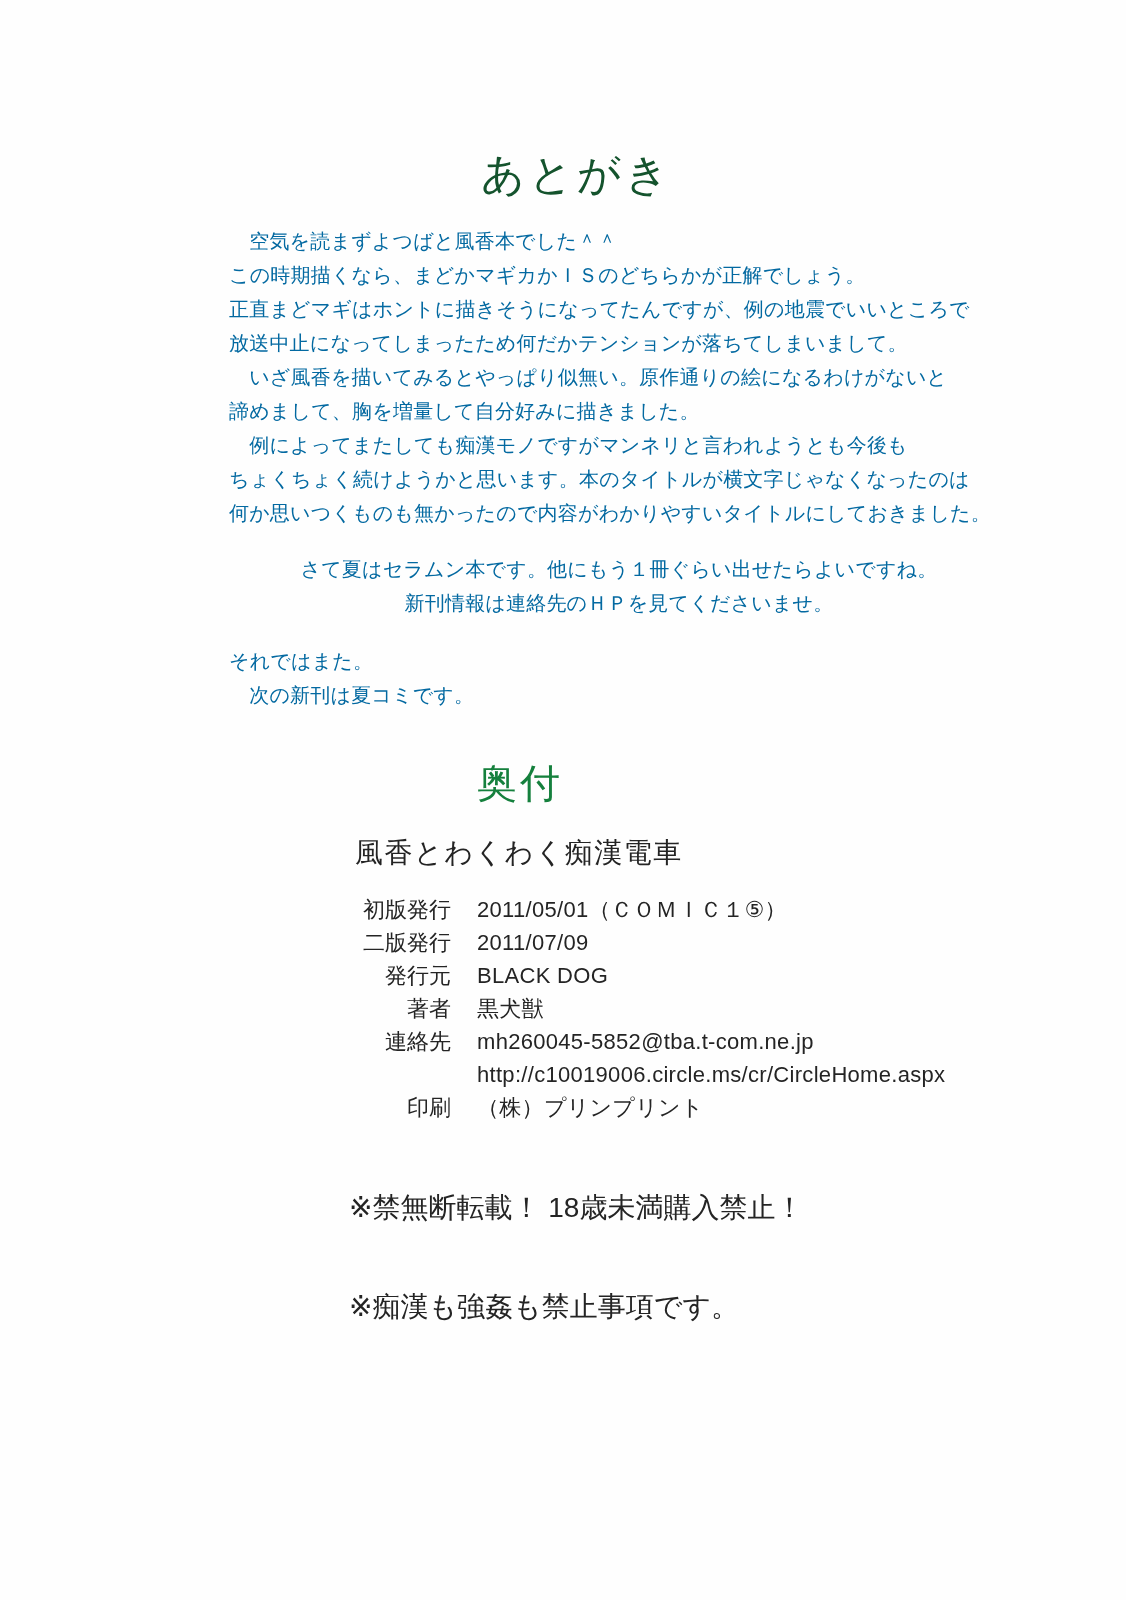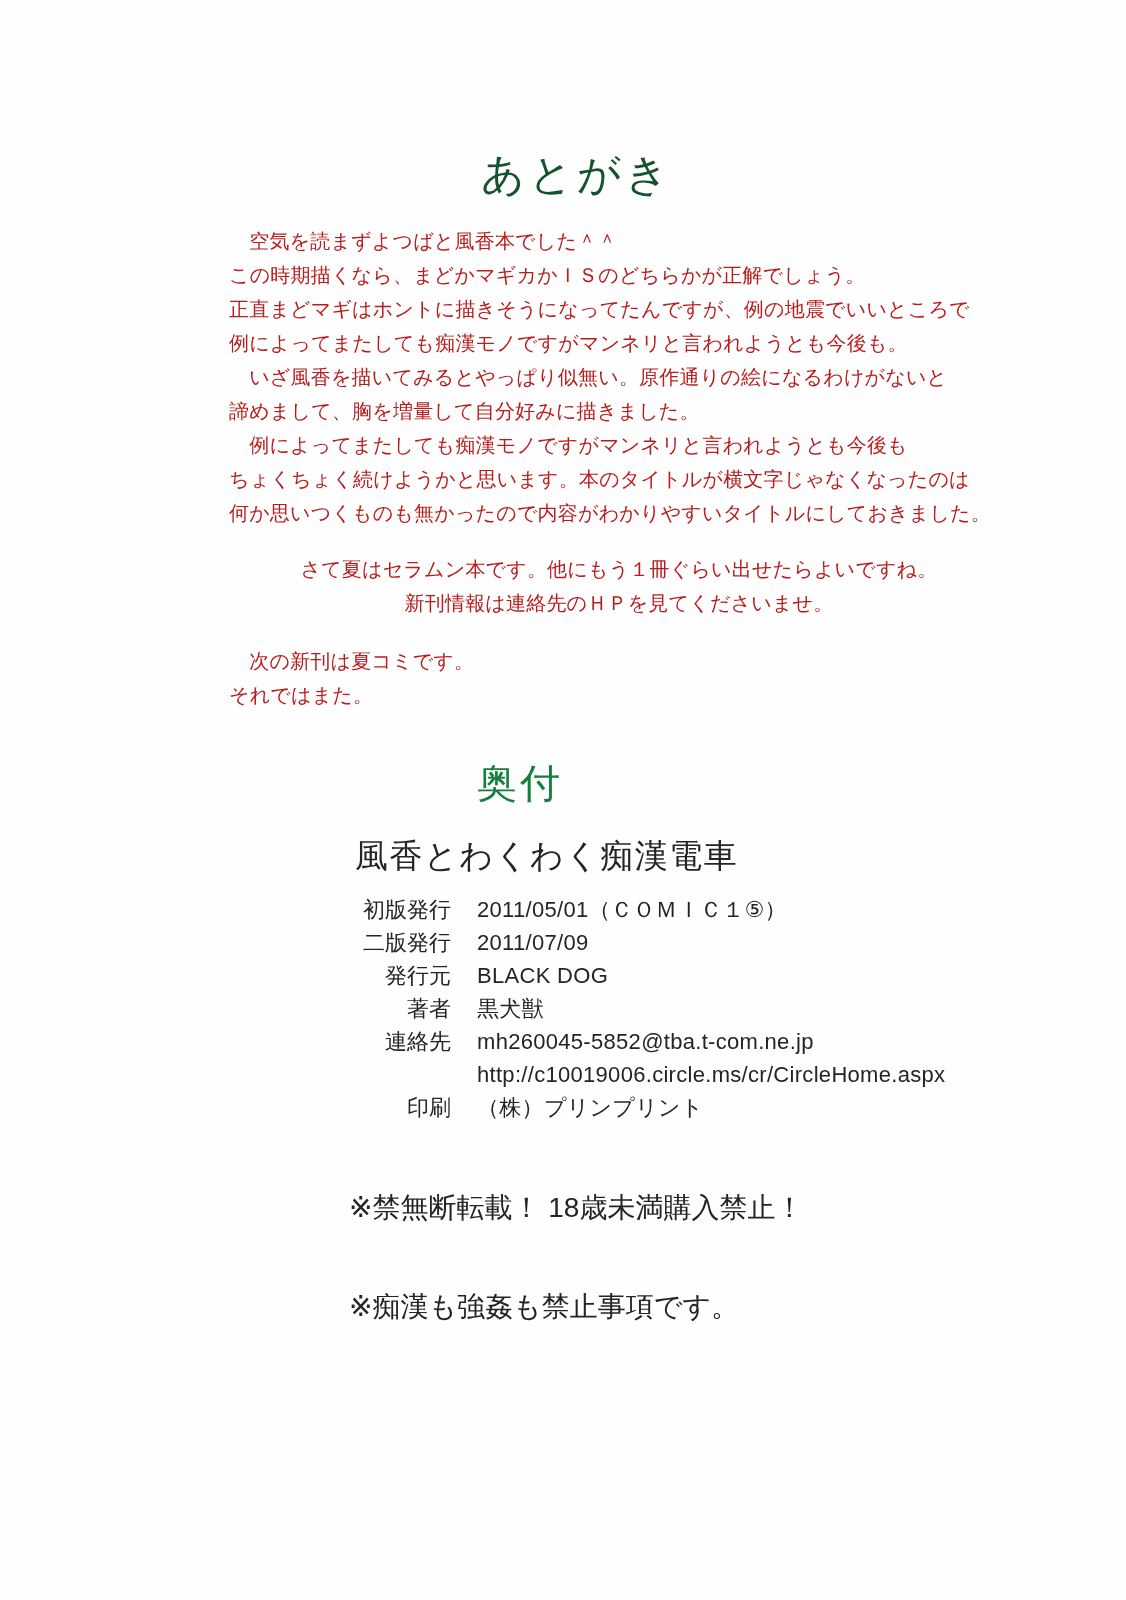--- a/index.html
+++ b/index.html
@@ -31,42 +31,42 @@
     padding-left: 22px;
   }
   .afterword-body {
     position: absolute;
     top: 224px;
     left: 229px;
     width: 780px;
     font-size: 20px;
     line-height: 34px;
     letter-spacing: 0.2px;
-    color: #b91c1c;
+    color: #0369a1;
   }
   .para { margin: 0; }
   .para .line { display: block; white-space: pre; }
   .para-summer { margin-top: 22px; text-align: center; }
   .para-next   { margin-top: 24px; }
 
   .colophon-title {
     position: absolute;
     top: 756px;
     left: 477px;
     margin: 0;
     font-size: 40px;
     font-weight: 500;
     letter-spacing: 3px;
     color: #15803d;
   }
   .book-title {
     position: absolute;
     top: 834px;
     left: 355px;
-    font-size: 33px;
+    font-size: 28px;
     letter-spacing: 1.5px;
     color: #242424;
   }
   .colophon-rows {
     position: absolute;
     top: 893px;
     left: 347px;
     font-size: 22px;
     color: #242424;
   }
@@ -103,42 +103,42 @@
 <div class="page">
 
   <h1 class="afterword-title">あとがき</h1>
 
   <div class="afterword-body">
 
     <p class="para">
       <span class="line">　空気を読まずよつばと風香本でした＾＾</span>
       <span class="line">この時期描くなら、まどかマギカかＩＳのどちらかが正解でしょう。</span>
       <span class="line">正直まどマギはホントに描きそうになってたんですが、例の地震でいいところで</span>
-      <span class="line">例によってまたしても痴漢モノですがマンネリと言われようとも今後も。</span>
+      <span class="line">放送中止になってしまったため何だかテンションが落ちてしまいまして。</span>
     </p>
 
     <p class="para">
       <span class="line">　いざ風香を描いてみるとやっぱり似無い。原作通りの絵になるわけがないと</span>
       <span class="line">諦めまして、胸を増量して自分好みに描きました。</span>
     </p>
 
     <p class="para">
       <span class="line">　例によってまたしても痴漢モノですがマンネリと言われようとも今後も</span>
       <span class="line">ちょくちょく続けようかと思います。本のタイトルが横文字じゃなくなったのは</span>
       <span class="line">何か思いつくものも無かったので内容がわかりやすいタイトルにしておきました。</span>
     </p>
 
     <p class="para para-summer">
       <span class="line">さて夏はセラムン本です。他にもう１冊ぐらい出せたらよいですね。</span>
       <span class="line">新刊情報は連絡先のＨＰを見てくださいませ。</span>
     </p>
 
     <p class="para para-next">
+      <span class="line">それではまた。</span>
       <span class="line">　次の新刊は夏コミです。</span>
-      <span class="line">それではまた。</span>
     </p>
 
   </div>
 
   <h2 class="colophon-title">奥付</h2>
 
   <div class="book-title">風香とわくわく痴漢電車</div>
 
   <div class="colophon-rows">
 

